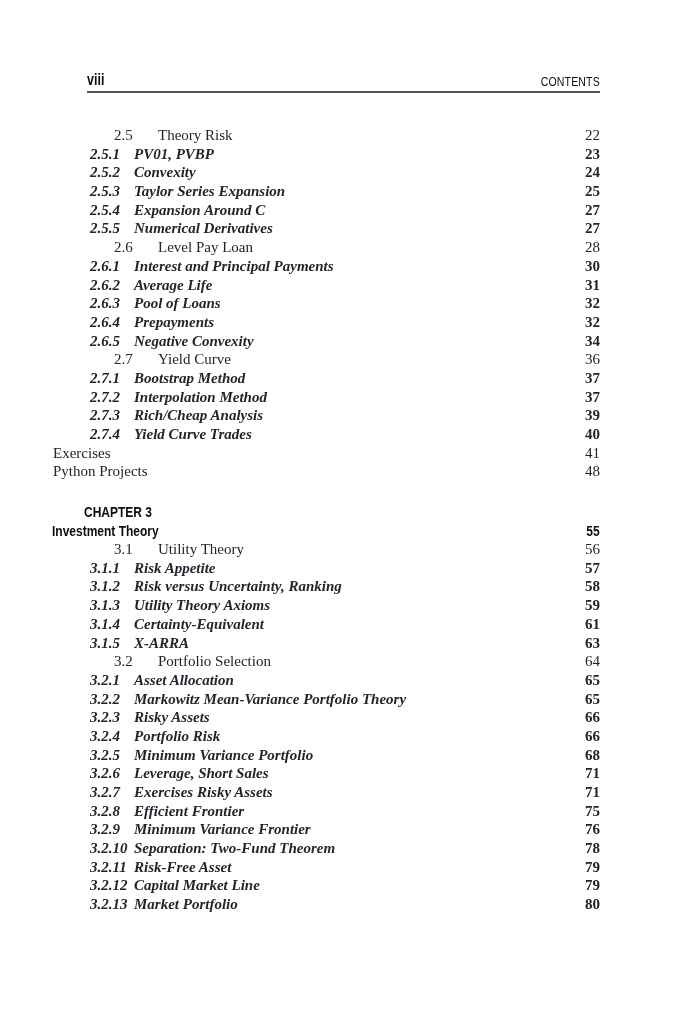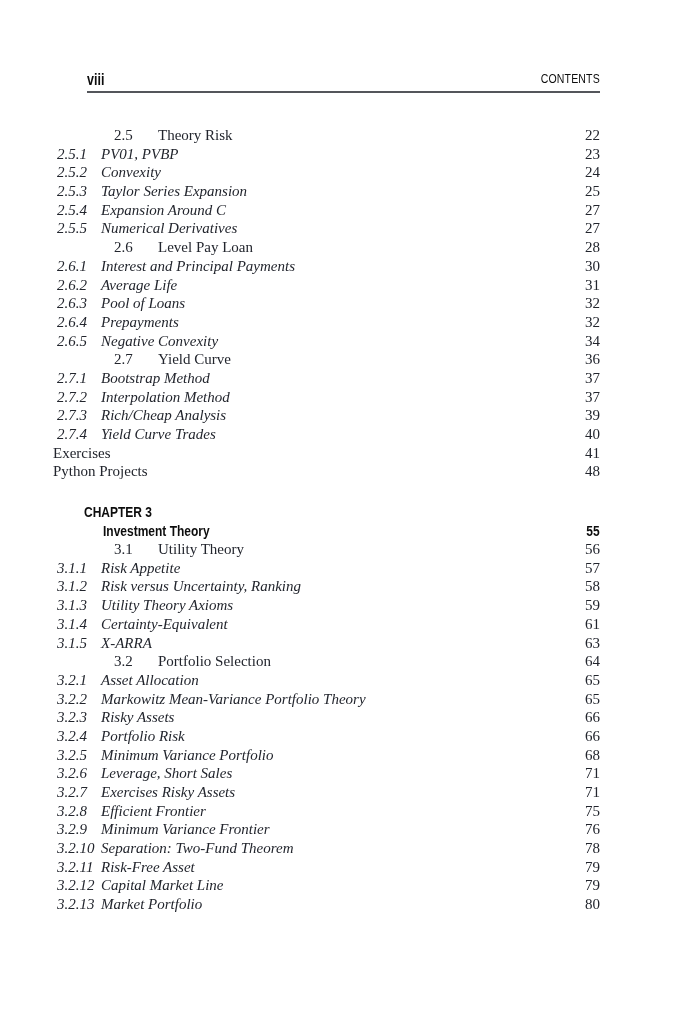--- a/index.html
+++ b/index.html
@@ -18,21 +18,21 @@
   .page{
     position:relative;
     width:686px;height:1030px;
     background:var(--bg);
     overflow:hidden;
   }
   
   .pg-header{
     position:absolute;
     left:87px;right:86px;top:71px;
-    display:flex;justify-content:space-between;align-items:flex-start;
+    display:flex;justify-content:space-between;align-items:flex-end;
     font-family:"Liberation Sans", sans-serif;
     color:var(--heading);
   }
   .folio{
     font-weight:700;font-size:16px;letter-spacing:0;
     display:inline-block;transform:scaleX(0.78);transform-origin:0 100%;
   }
   .running-head{
     font-weight:500;font-size:13.5px;letter-spacing:.2px;
     display:inline-block;transform:scaleX(0.78);transform-origin:100% 100%;
@@ -51,31 +51,31 @@
   }
   .row{
     display:flex;align-items:baseline;
     height:18.7px;
   }
   .row .num{flex:0 0 44px;}
   .row .title{white-space:nowrap;}
   .row .pg{margin-left:auto;padding-right:86px;font-style:normal;}
   .lvl0{padding-left:53px;}
   .lvl1{padding-left:114px;}
-  .lvl2{padding-left:57px;font-style:italic;}
+  .lvl2{padding-left:90px;font-style:italic;font-weight:bold;}
   
   .chapter-block{
     margin-top:21px;
     font-family:"Liberation Sans", sans-serif;
     font-weight:700;
     color:var(--heading);
     font-size:15px;line-height:19px;
   }
   .chapter-label-row{padding-left:84px;}
-  .chapter-title-row{display:flex;align-items:baseline;padding-left:103px;}
+  .chapter-title-row{display:flex;align-items:baseline;padding-left:52px;}
   .cond-l{display:inline-block;transform:scaleX(0.8);transform-origin:0 100%;white-space:nowrap;}
   .chapter-page{margin-left:auto;padding-right:86px;}
   .cond-r{display:inline-block;transform:scaleX(0.8);transform-origin:100% 100%;}
 </style>
 </head>
 <body>
 
 <div class="page">
 
   <div class="pg-header">

